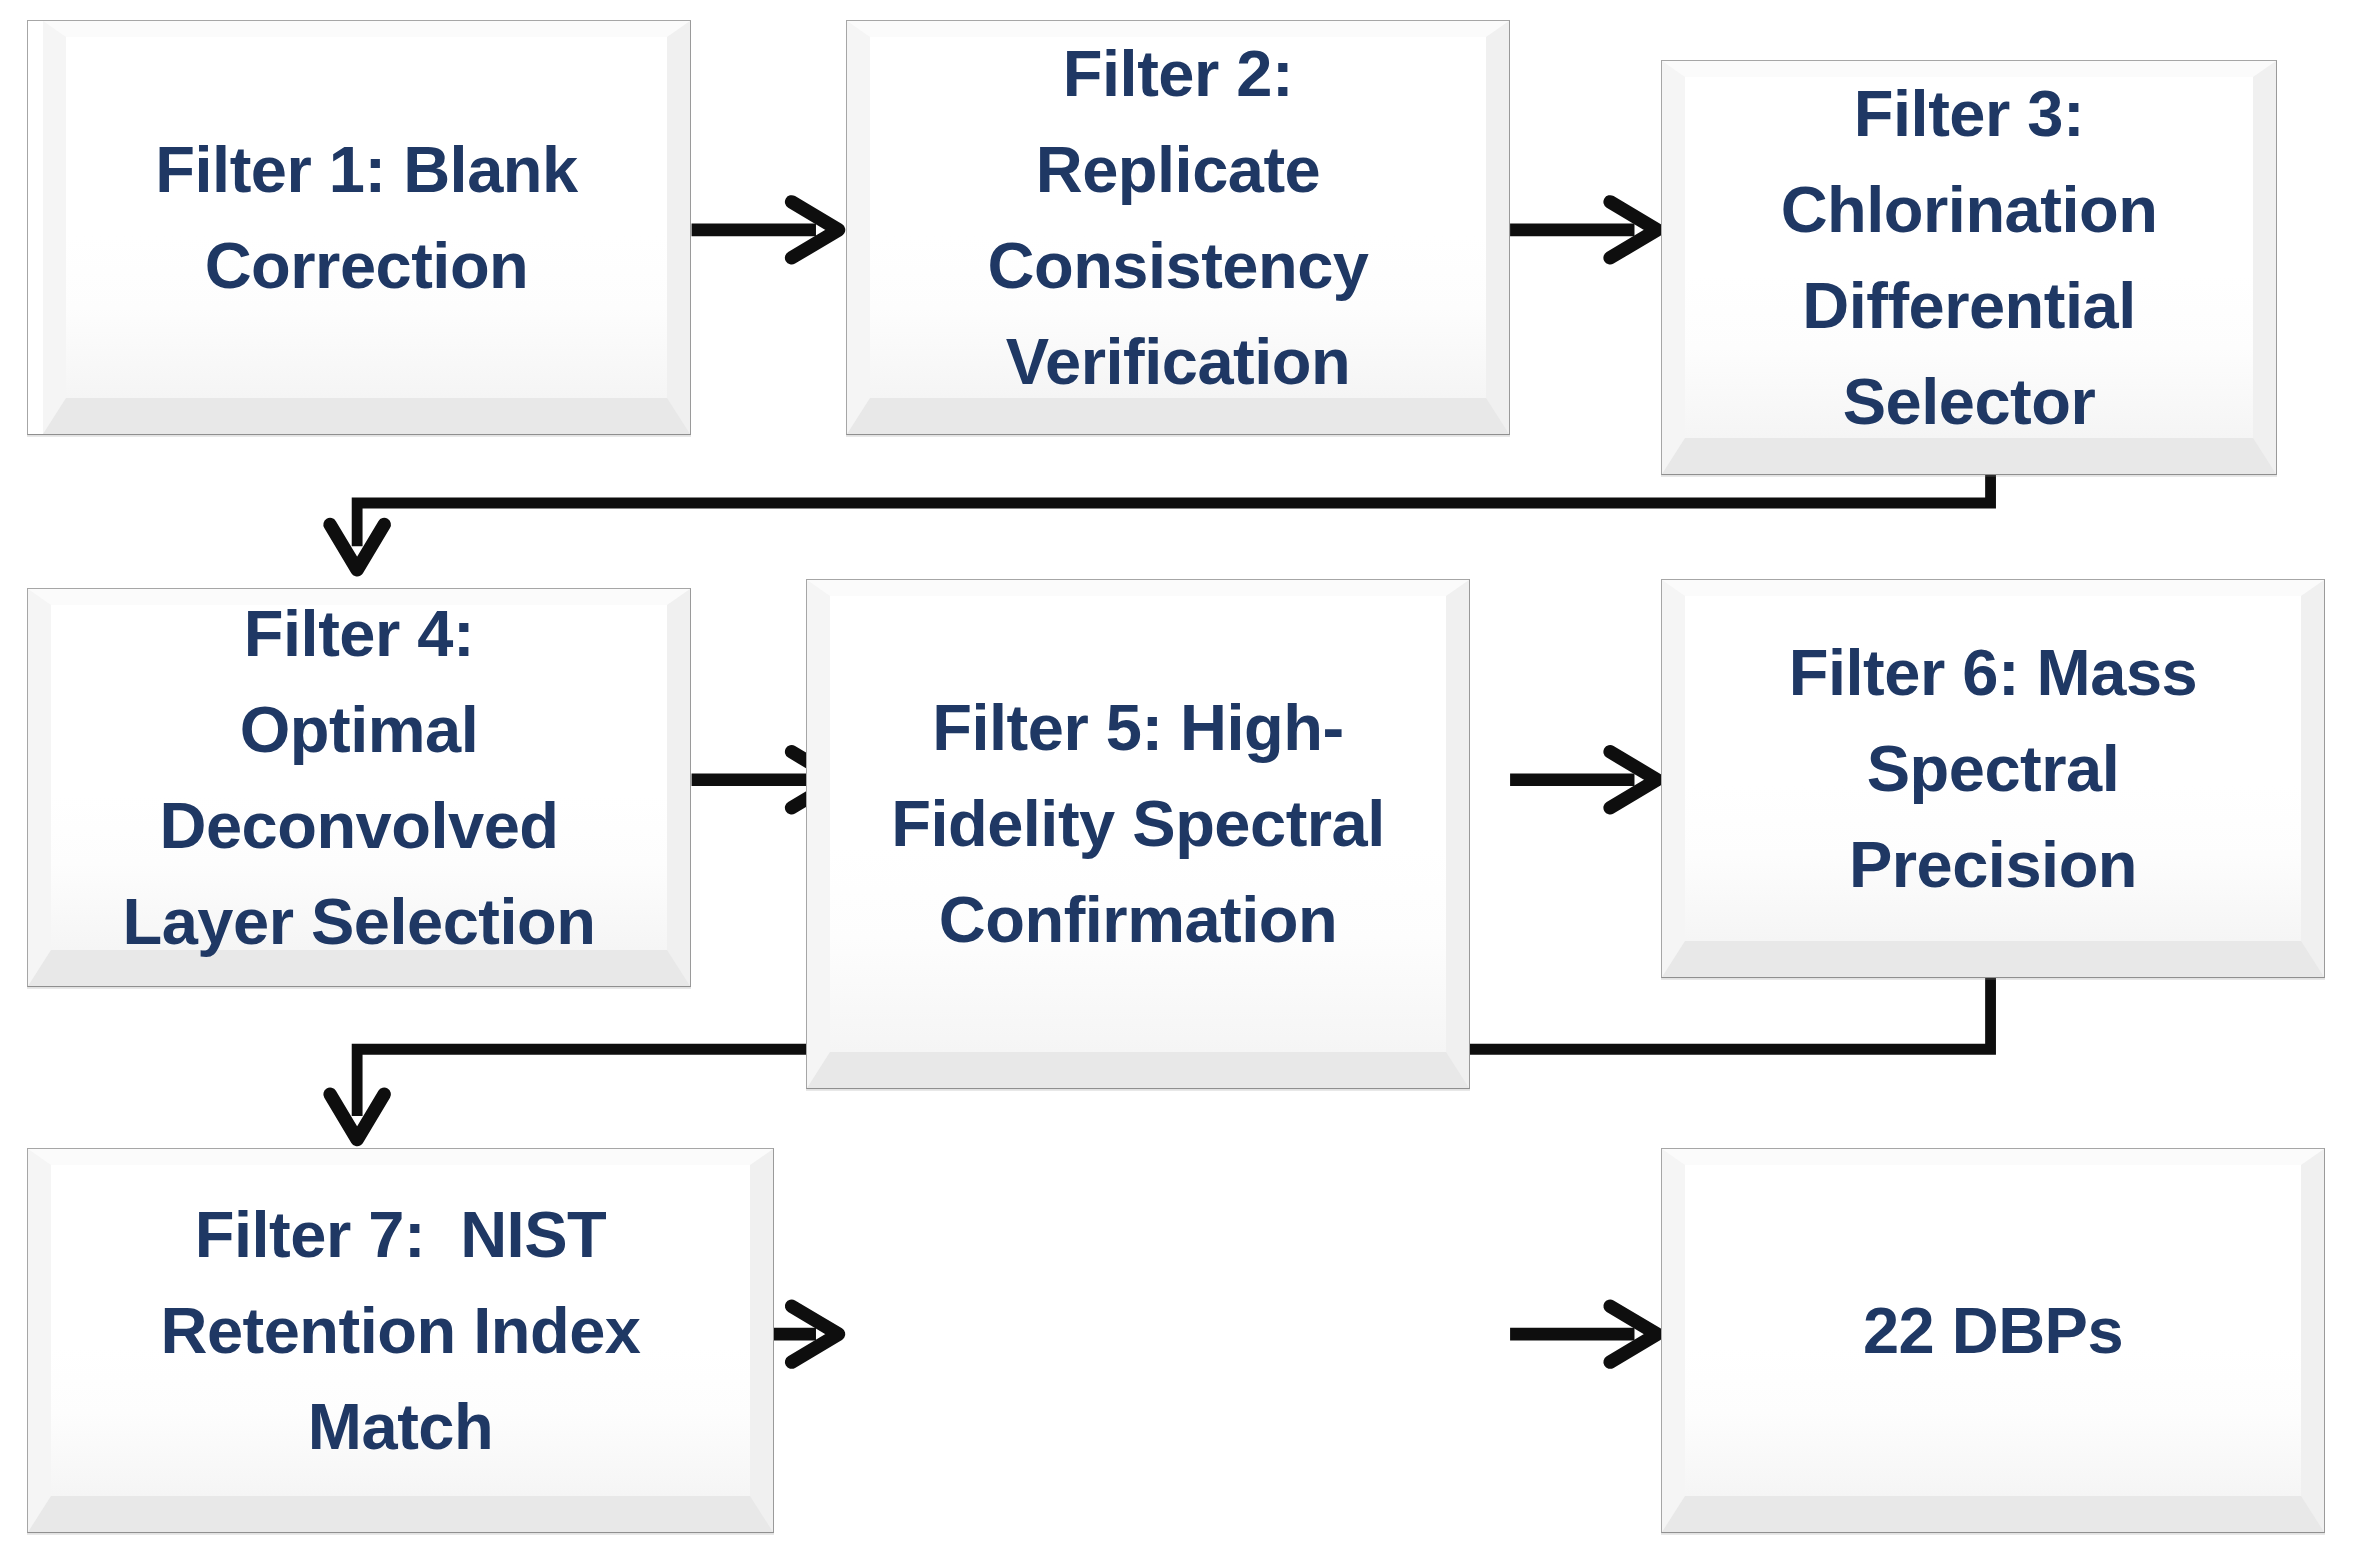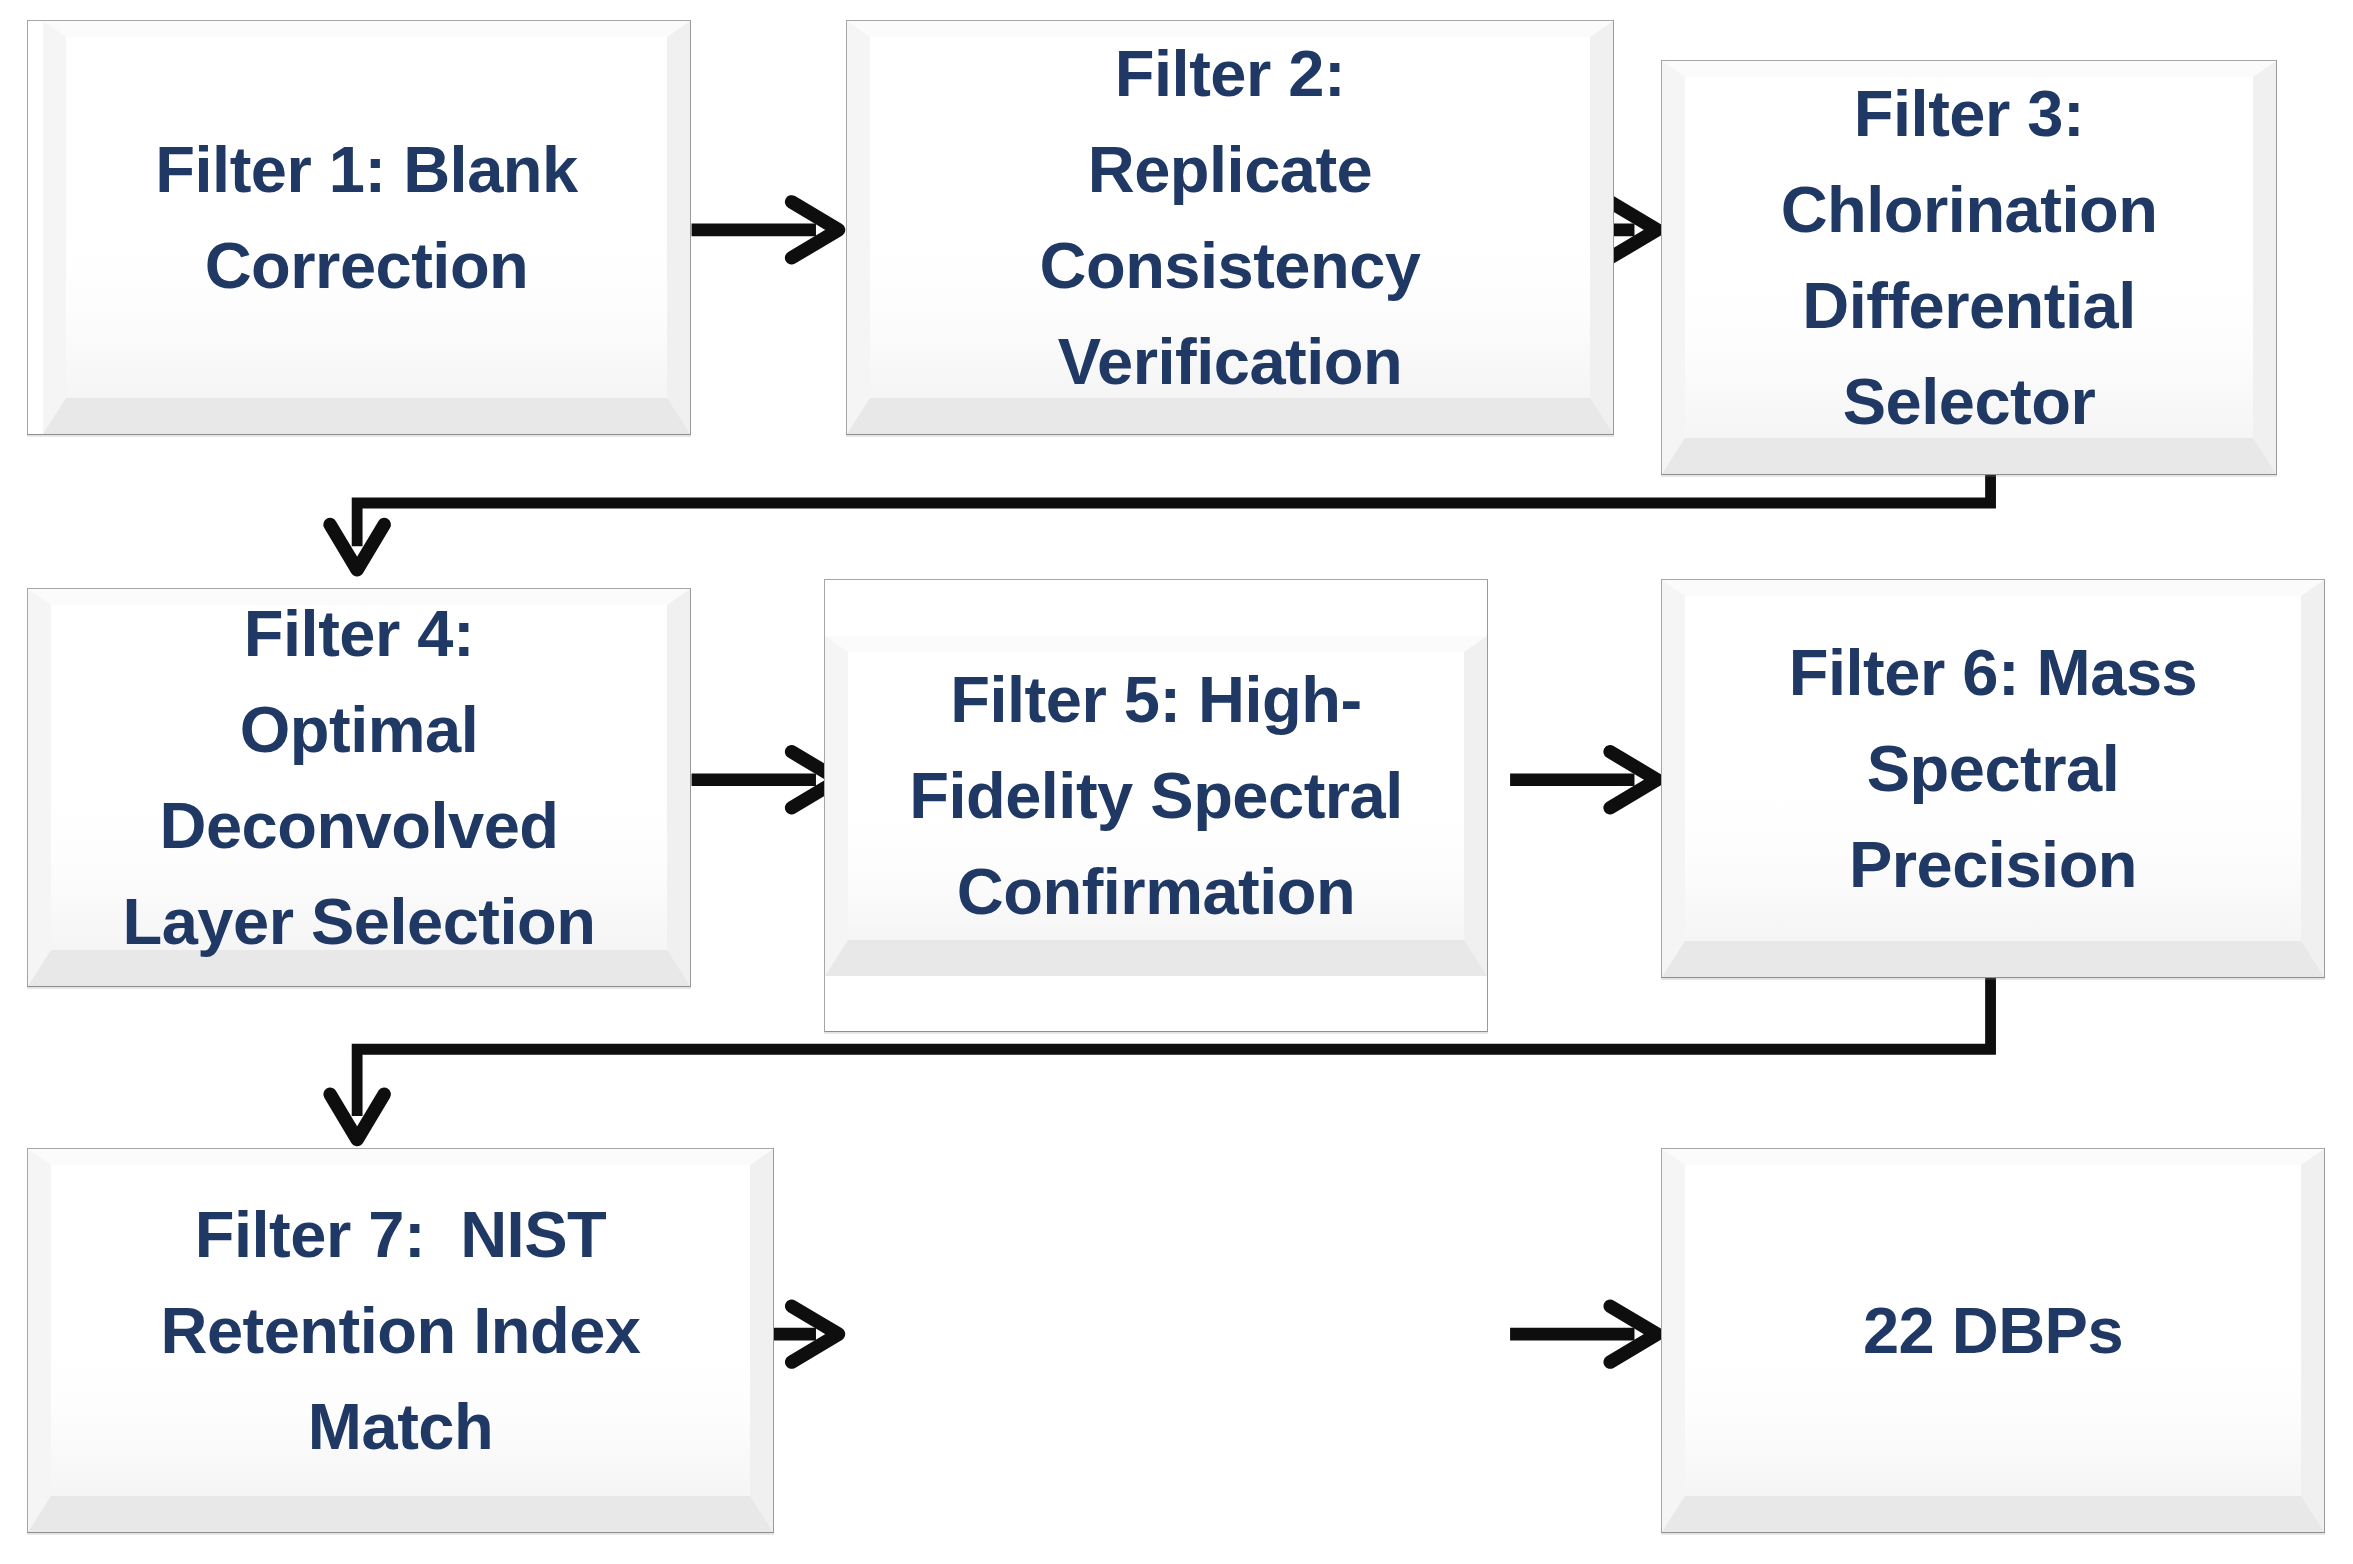--- a/index.html
+++ b/index.html
@@ -41,24 +41,24 @@
     white-space: pre;
     text-align: center;
     font-weight: 700;
     font-size: 65px;
     line-height: 96px;
     letter-spacing: -0.5px;
     color: #1f3864;
   }
   
   .b1 { left: 27px;   top: 20px;   width: 664px; height: 415px; padding-left: 15px; }
-  .b2 { left: 846px;  top: 20px;   width: 768px; height: 415px; }
+  .b2 { left: 846px;  top: 20px;   width: 664px; height: 415px; }
   .b3 { left: 1661px; top: 20px;   width: 616px; height: 415px; margin-top: 40px; }
   .b4 { left: 27px;   top: 588px;  width: 664px; height: 399px; }
-  .b5 { left: 824px;  top: 579px;  width: 664px; height: 453px; align-items: center; }
+  .b5 { left: 806px;  top: 579px;  width: 664px; height: 510px; }
   .b6 { left: 1661px; top: 579px;  width: 664px; height: 399px; }
   .b7 { left: 27px;   top: 1148px; width: 747px; height: 385px; }
   .b8 { left: 846px;  top: 1148px; width: 664px; height: 385px; }
   .b9 { left: 1661px; top: 1148px; width: 664px; height: 385px; }
 
   .connectors {
     position: absolute;
     left: 0; top: 0;
     width: 2354px;
     height: 1564px;

